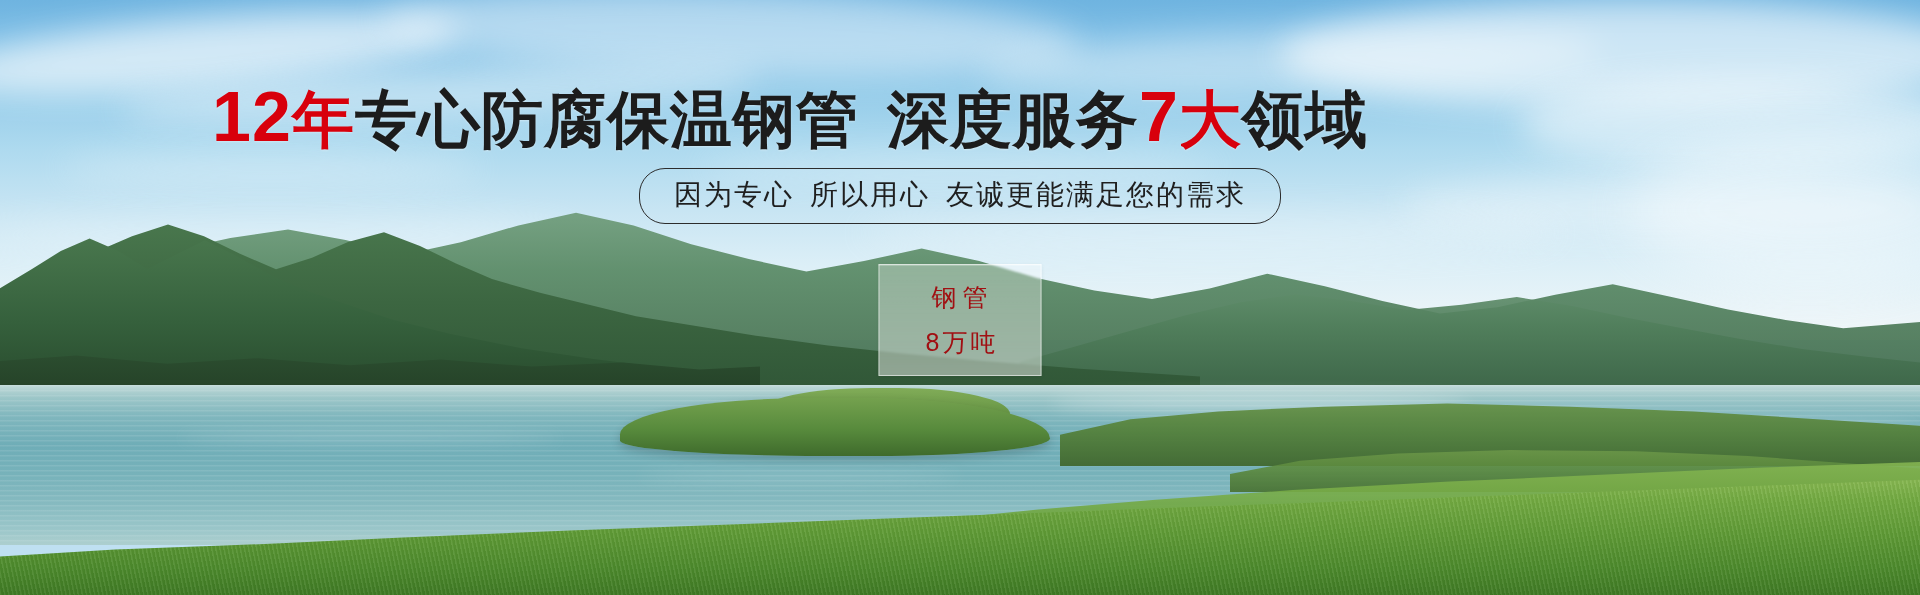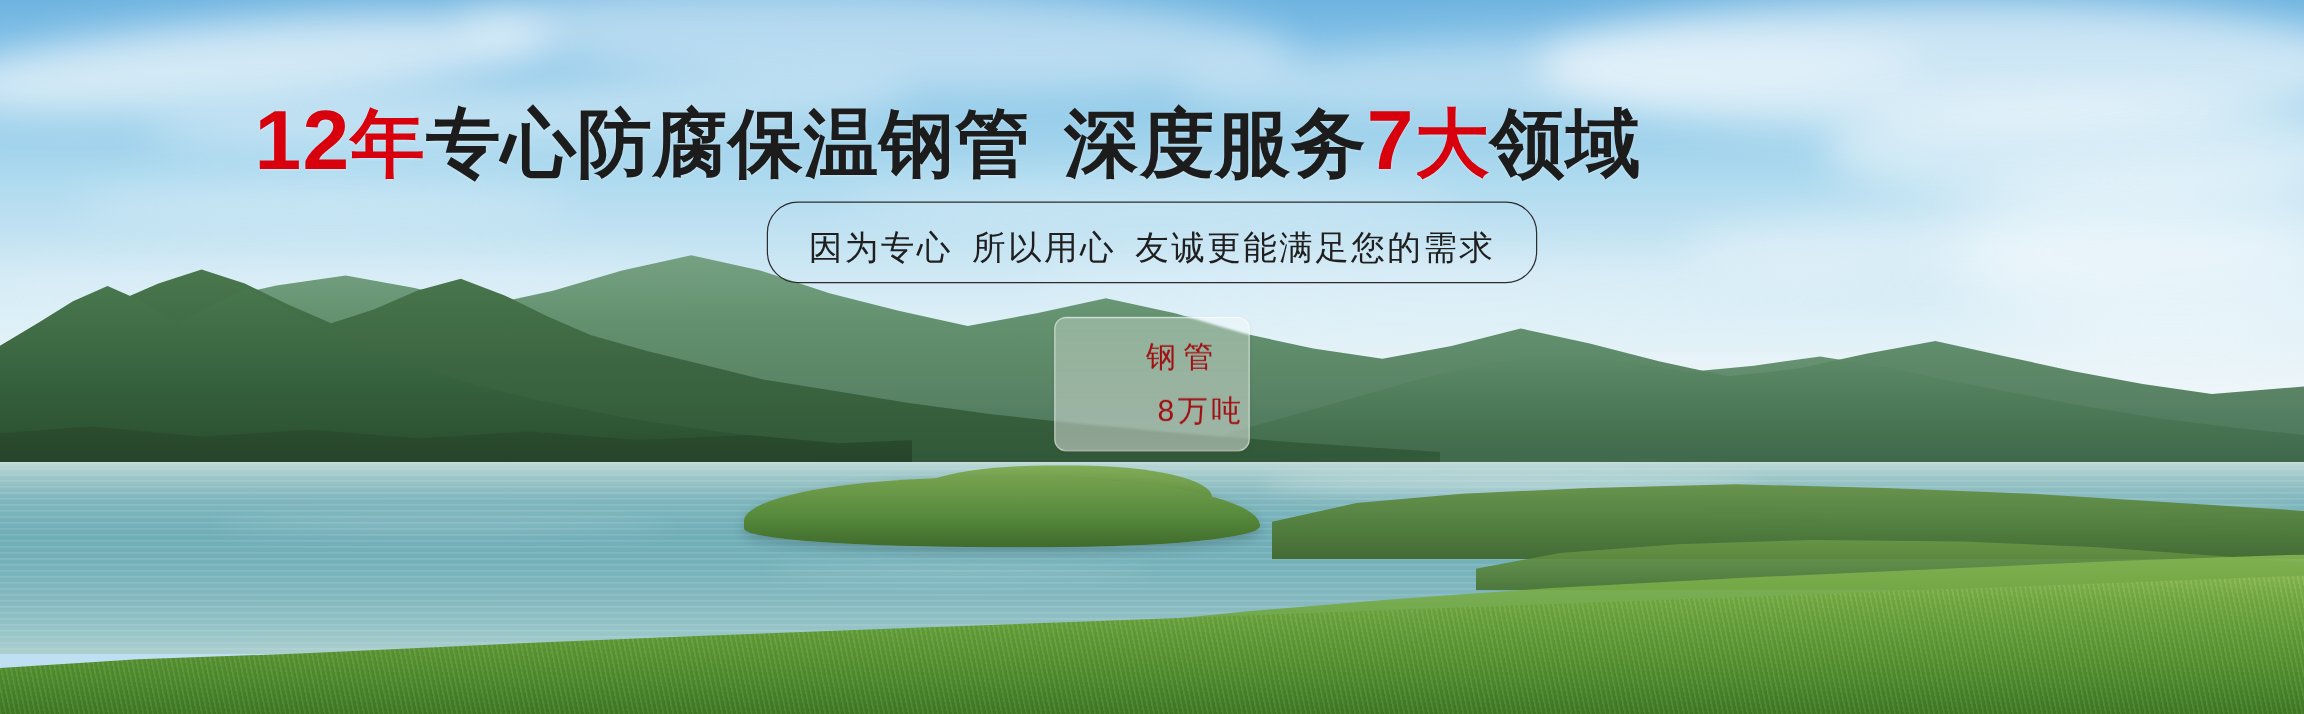--- a/index.html
+++ b/index.html
@@ -201,65 +201,63 @@
   }
   .headline .red { color:#d8000c; }
   .headline .num { font-size:70px; }
   .headline .gap { display:inline-block; width:28px; }
 
   .subpill {
     position:absolute; left:50%; top:168px;
     transform:translateX(-50%);
     border:1.5px solid #2c2c2c;
     border-radius:26px;
-    padding:19px 34px 9px 34px;
+    padding:7px 34px 9px 34px;
     font-size:28px;
     letter-spacing:2px;
     color:#1f1f1f;
     background:transparent;
     white-space:nowrap;
   }
   .subpill .sp { display:inline-block; width:16px; }
 
   
   .cards {
     position:absolute; left:50%; top:264px;
     transform:translateX(-50%);
     display:flex;
     gap:8px;
   }
   .card {
     width:163px;
     height:112px;
-    border-radius:10px;
+    border-radius:0;
     background:linear-gradient(to bottom, rgba(255,255,255,0.30) 0%, rgba(255,255,255,0.46) 100%);
     border:1px solid rgba(255,255,255,0.55);
     backdrop-filter:blur(1px);
     display:flex;
     flex-direction:column;
-    align-items:center;
     justify-content:center;
     box-shadow:0 1px 4px rgba(0,0,0,0.06);
     padding-left:46px;
   }
   .card-title {
     font-size:25px;
     color:#a10f12;
     letter-spacing:6px;
     text-indent:6px;
     font-weight:500;
     margin-bottom:12px;
   }
   .card-value {
     font-size:25px;
     color:#a10f12;
     letter-spacing:3px;
     font-weight:500;
     white-space:nowrap;
-    margin-left:36px;
   }
   .card-value sup { font-size:15px; vertical-align:super; letter-spacing:0; }
 </style>
 </head>
 <body>
 
 <div id="banner">
 
   <div class="sky"></div>
   <div class="cloud cl1"></div>

